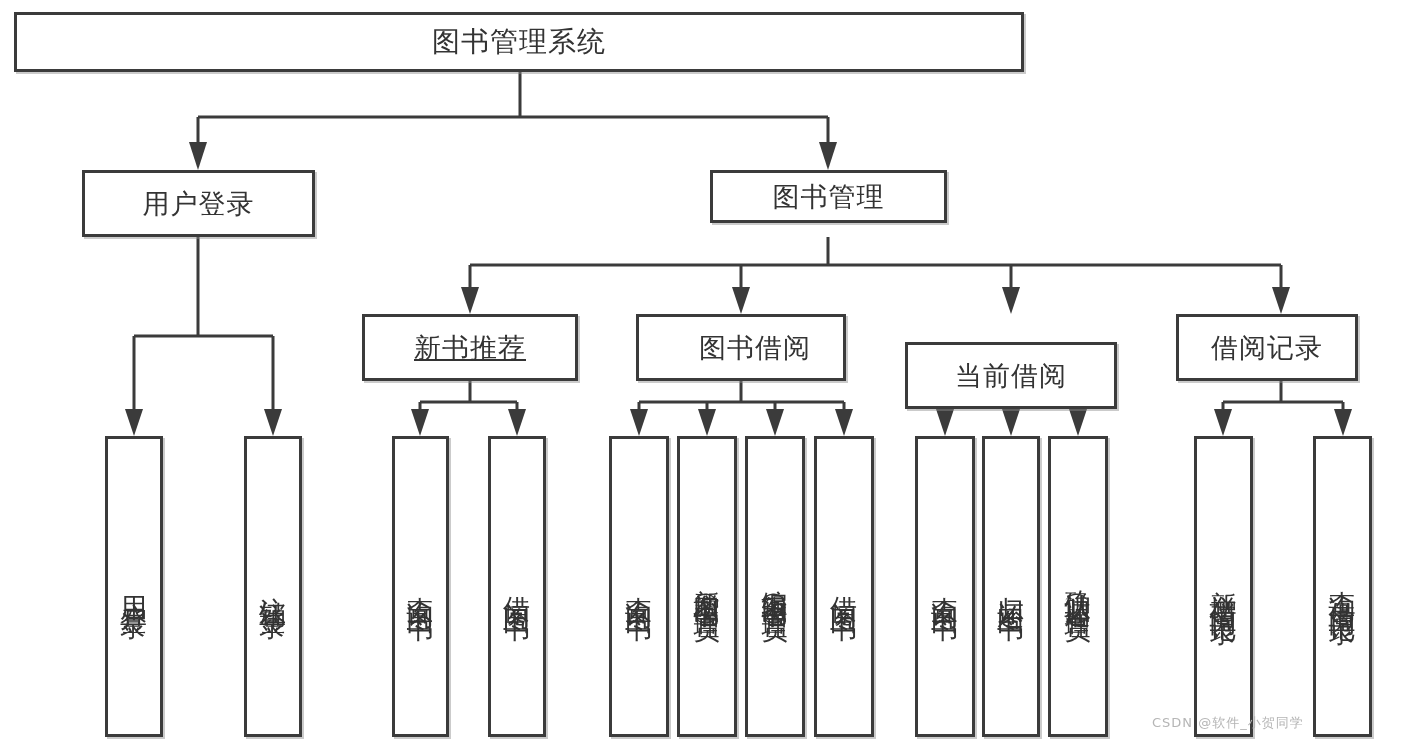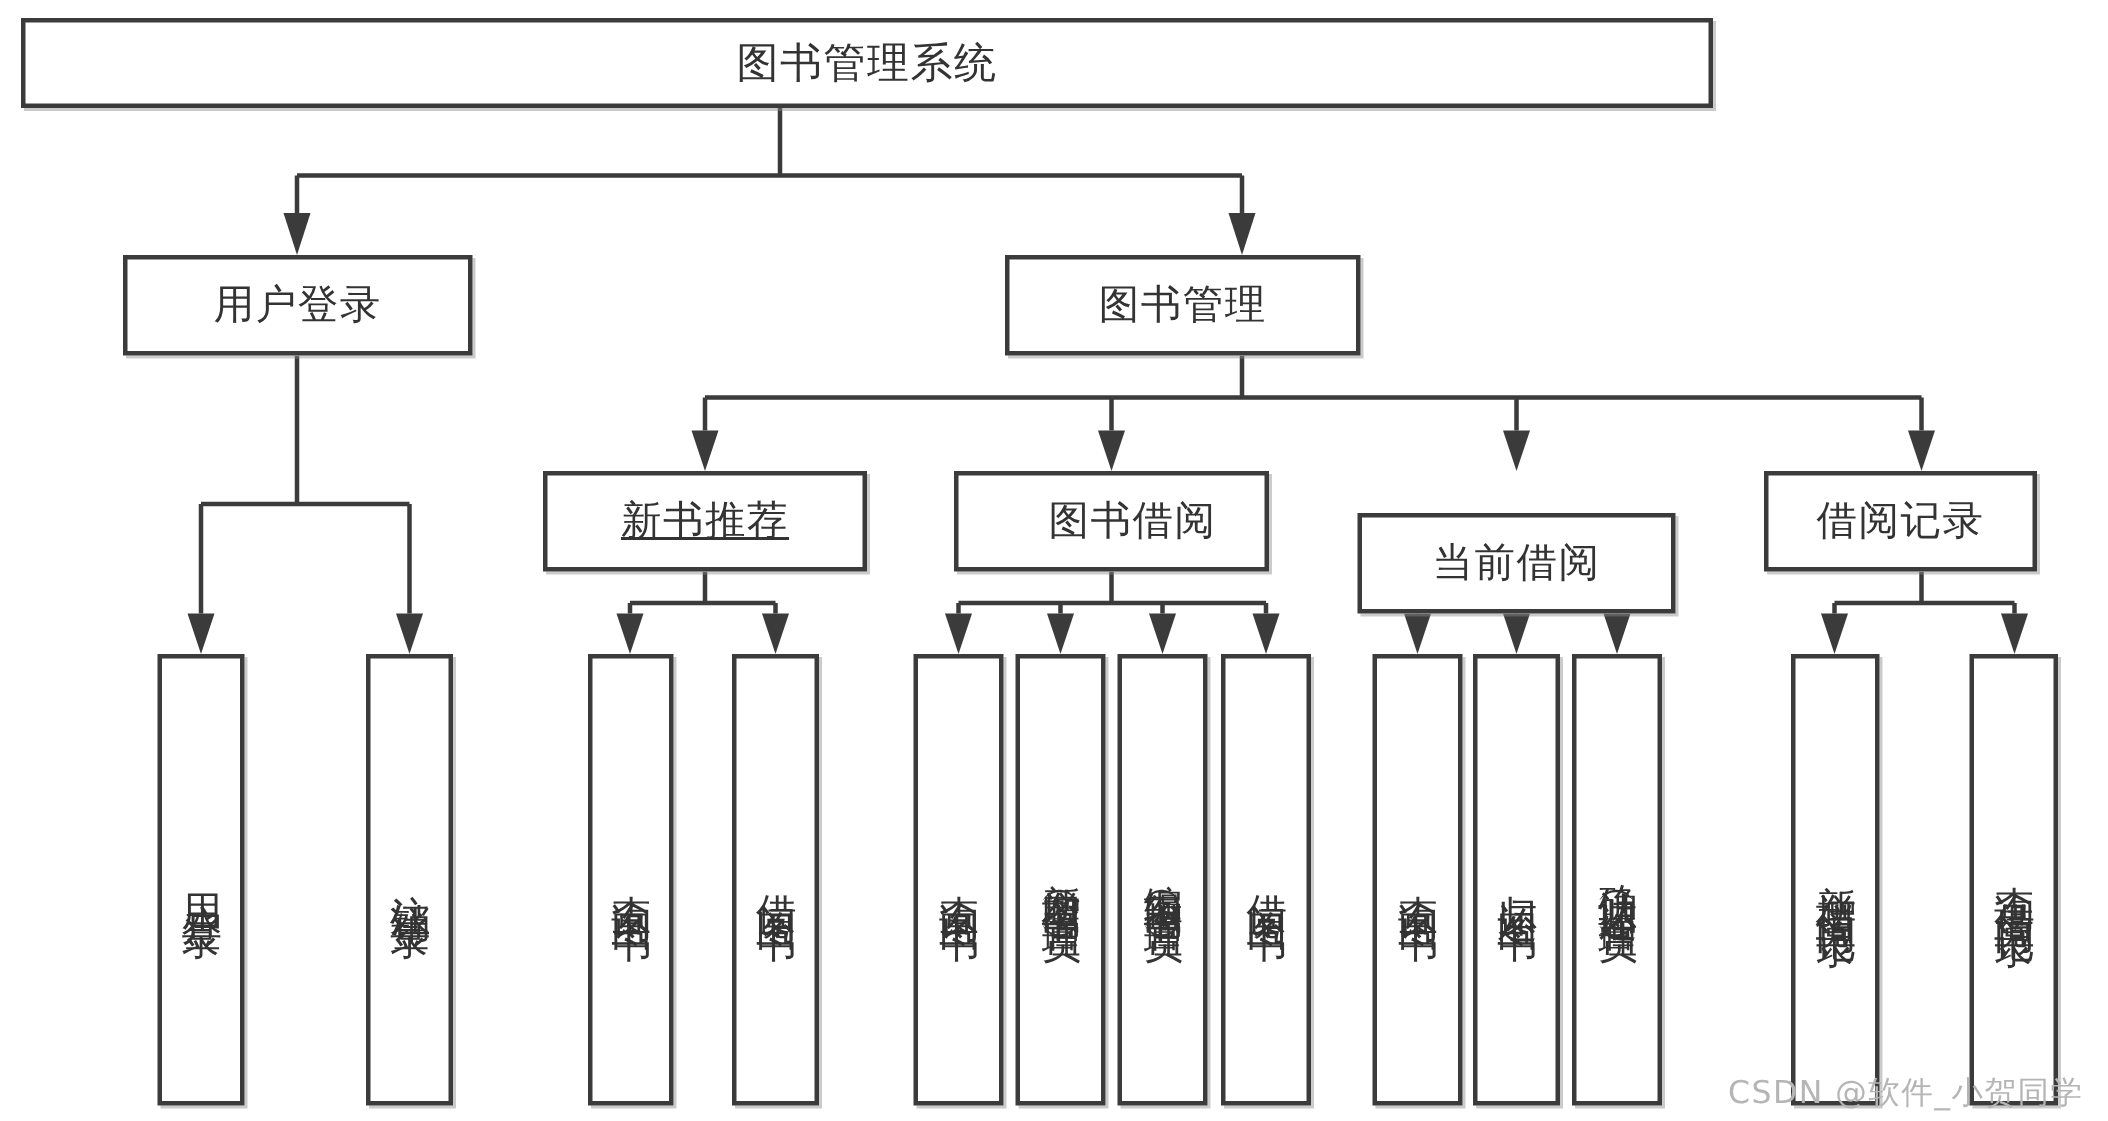--- a/index.html
+++ b/index.html
@@ -29,21 +29,21 @@
     text-orientation:mixed;
     font-size:27px;
     letter-spacing:6px;
     white-space:nowrap;
   }
   .v-tight{letter-spacing:4px;font-size:26px;}
   #watermark{
     position:absolute;
     left:1152px;top:714px;
     z-index:3;
-    font-size:21px;
+    font-size:13px;
     color:#b5b5b5;
     white-space:nowrap;
     letter-spacing:1px;
   }
 </style>
 </head>
 <body>
 
 <div id="stage">
 
@@ -83,28 +83,28 @@
       <polygon points="766,409 784,409 775,436"></polygon>
       <polygon points="835,409 853,409 844,436"></polygon>
       <polygon points="936,409 954,409 945,436"></polygon>
       <polygon points="1002,409 1020,409 1011,436"></polygon>
       <polygon points="1069,409 1087,409 1078,436"></polygon>
       <polygon points="1214,409 1232,409 1223,436"></polygon>
       <polygon points="1334,409 1352,409 1343,436"></polygon>
     </g>
   </svg>
 
-  <div class="box" style="left:14px;top:12px;width:1128px;height:60px;">
+  <div class="box" style="left:14px;top:12px;width:1010px;height:60px;">
     <span class="h-label root-label">图书管理系统</span>
   </div>
 
   <div class="box" style="left:82px;top:170px;width:233px;height:67px;">
     <span class="h-label">用户登录</span>
   </div>
-  <div class="box" style="left:670px;top:170px;width:237px;height:67px;">
+  <div class="box" style="left:710px;top:170px;width:237px;height:53px;">
     <span class="h-label">图书管理</span>
   </div>
 
   <div class="box" style="left:362px;top:314px;width:216px;height:67px;text-decoration:underline;">
     <span class="h-label">新书推荐</span>
   </div>
   <div class="box" style="left:636px;top:314px;width:210px;height:67px;padding-left:28px;">
     <span class="h-label">图书借阅</span>
   </div>
   <div class="box" style="left:905px;top:314px;width:212px;height:67px;margin-top:28px;">

